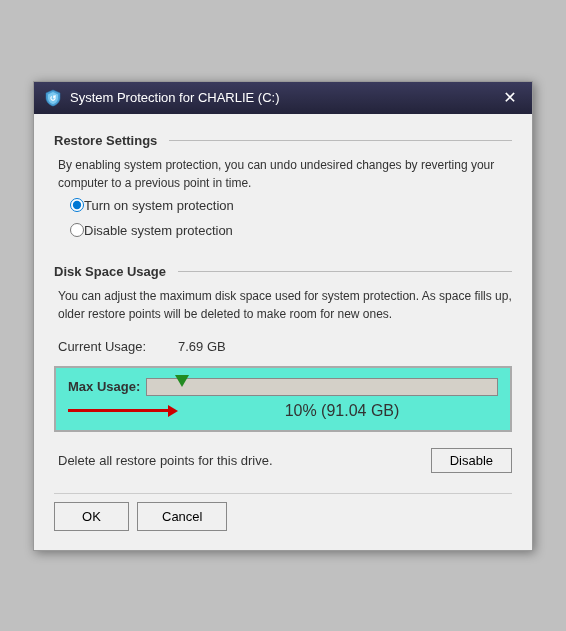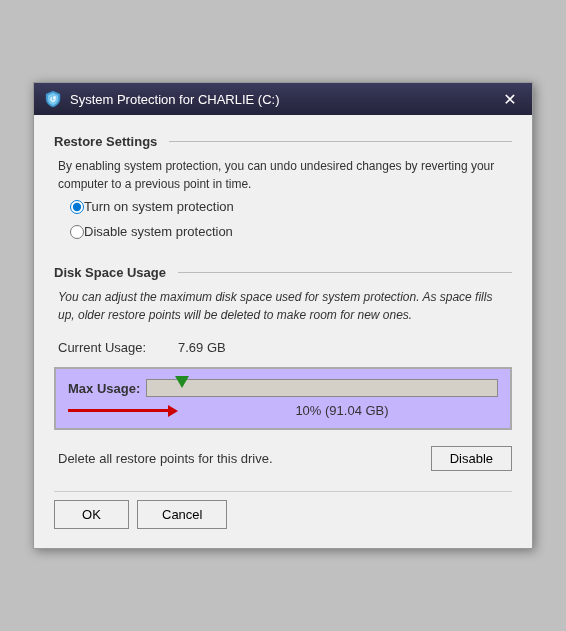--- a/index.html
+++ b/index.html
@@ -100,39 +100,38 @@
     }
     .divider {
       height: 16px;
     }
     .disk-desc {
       font-size: 12px;
       color: #333;
       line-height: 1.5;
       margin-bottom: 16px;
       padding-left: 4px;
-      font-style: italic;
     }
     .current-usage-row {
       display: flex;
       align-items: center;
       margin-bottom: 12px;
       padding-left: 4px;
     }
     .usage-label {
       font-size: 13px;
       color: #333;
       width: 120px;
     }
     .usage-value {
       font-size: 13px;
       color: #333;
     }
     .max-usage-container {
-      background: #c4b5fd;
+      background: #5eead4;
       border: 2px solid #aaa;
       padding: 10px 12px;
       margin-bottom: 16px;
       position: relative;
     }
     .max-usage-row {
       display: flex;
       align-items: center;
       gap: 6px;
       margin-bottom: 6px;
@@ -179,21 +178,21 @@
       background: #cc0000;
     }
     .arrow-head {
       width: 0;
       height: 0;
       border-top: 6px solid transparent;
       border-bottom: 6px solid transparent;
       border-left: 10px solid #cc0000;
     }
     .slider-value-text {
-      font-size: 13px;
+      font-size: 16px;
       color: #333;
       flex: 1;
       text-align: center;
     }
     .delete-row {
       display: flex;
       align-items: center;
       justify-content: space-between;
       margin-bottom: 20px;
       padding-left: 4px;

